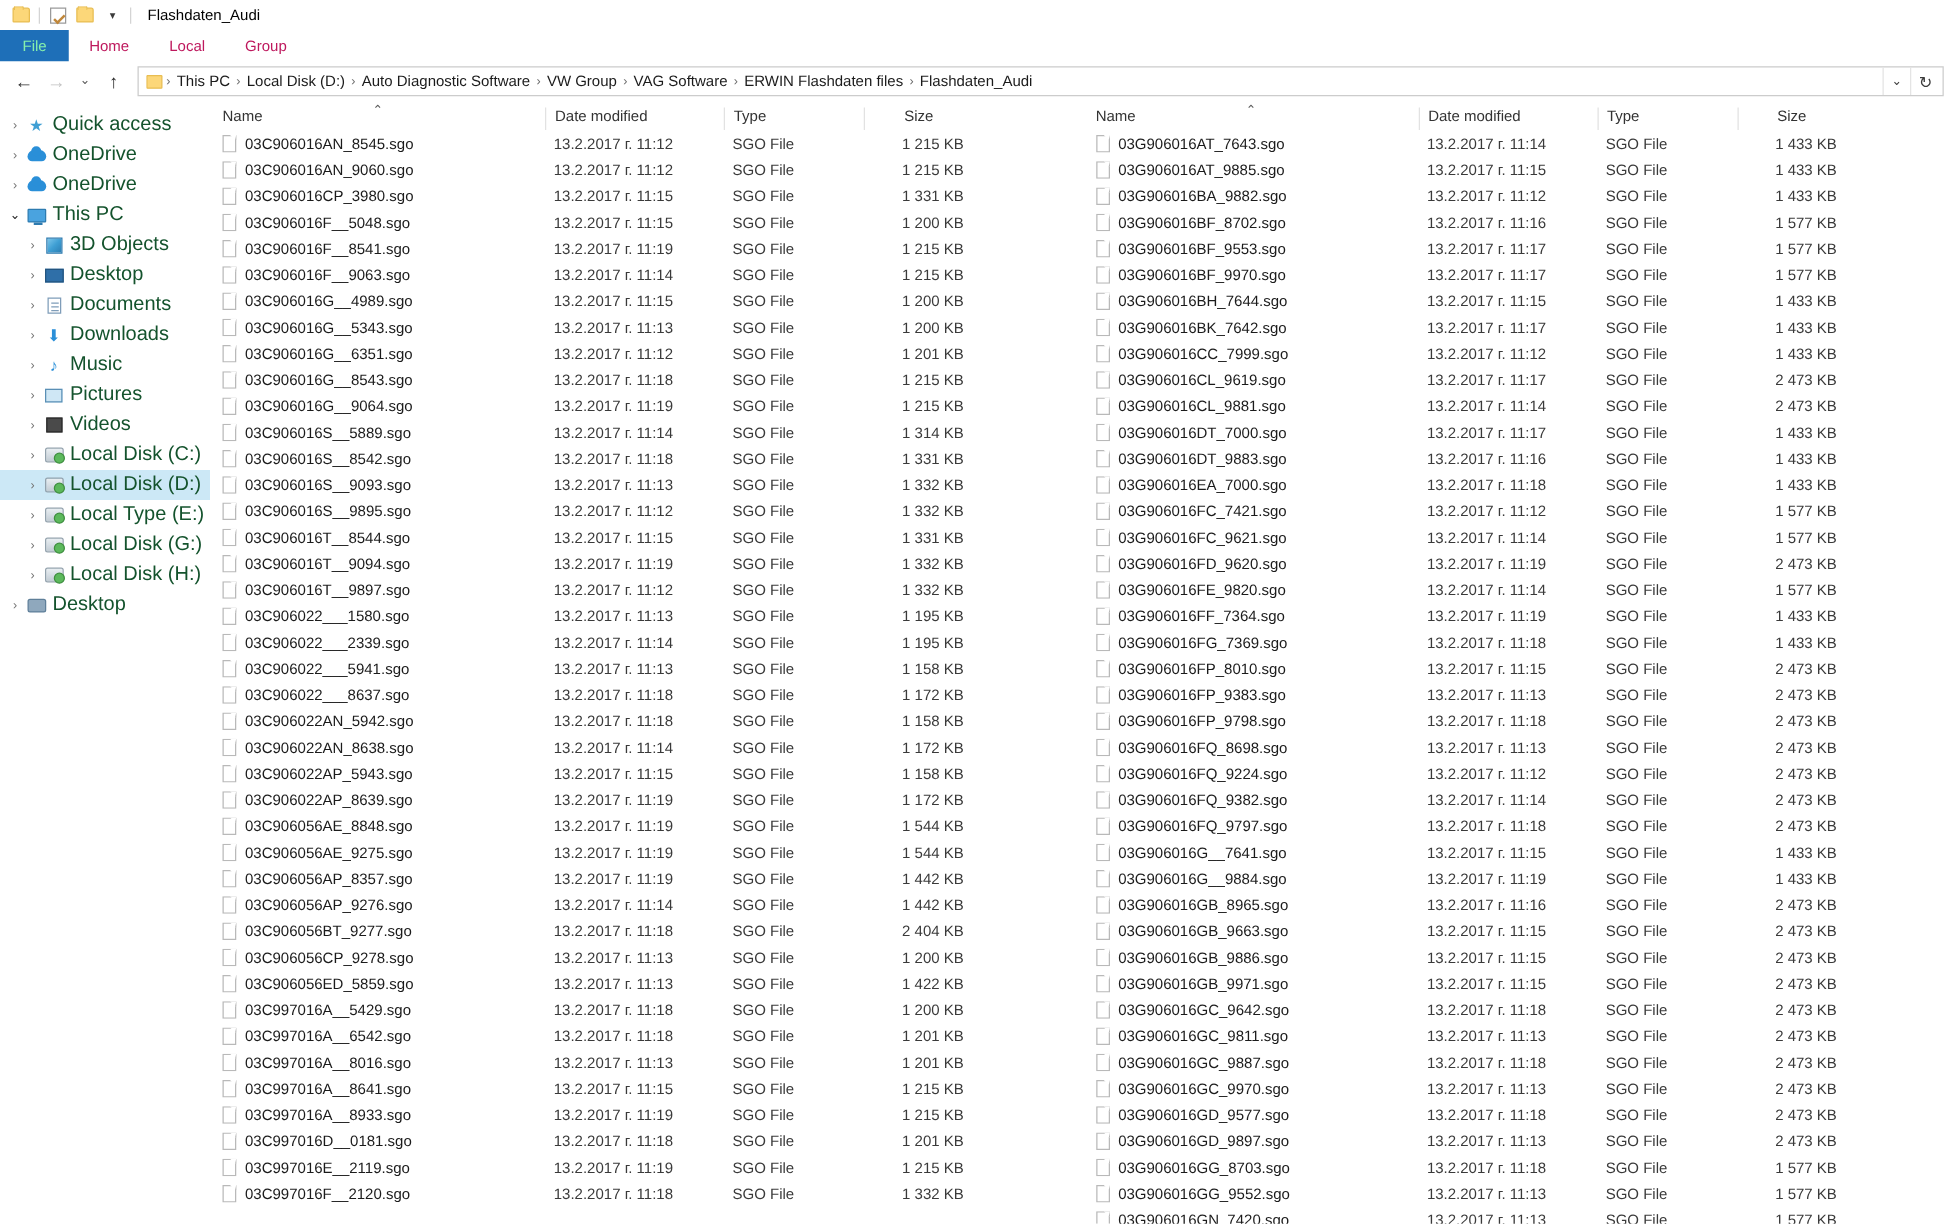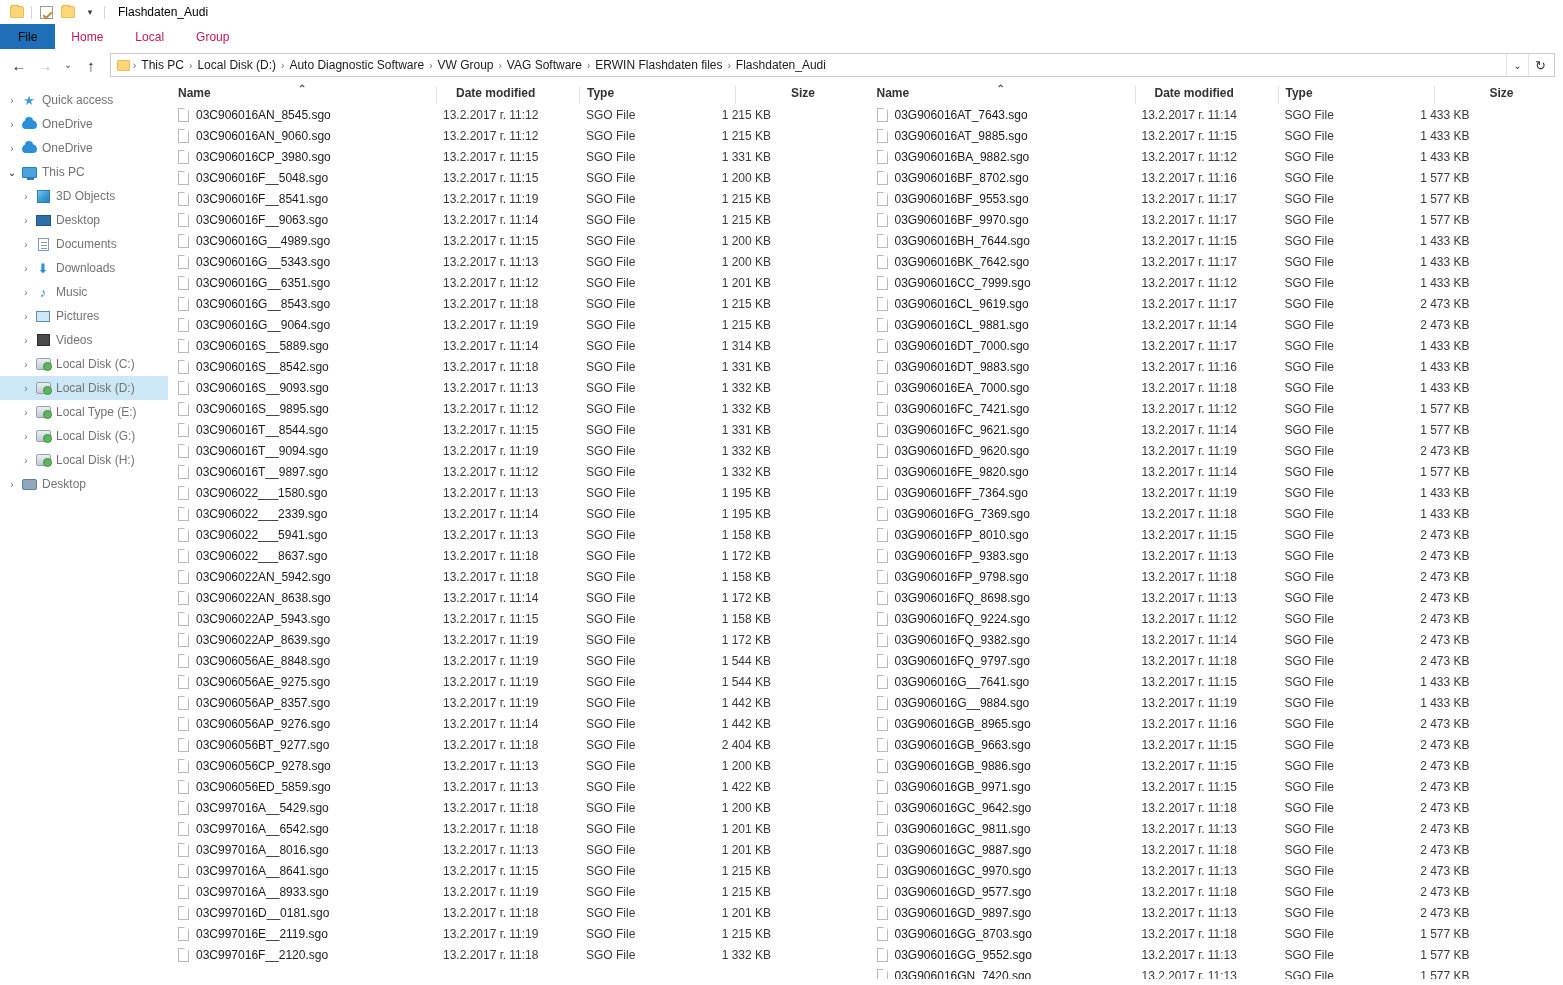--- a/index.html
+++ b/index.html
@@ -76,21 +76,21 @@
   }
   .tab {
     display: flex; align-items: center; justify-content: center;
     padding: 0 16px;
     font-size: 12px;
     color: #be185d;
     white-space: nowrap;
   }
   .tab.file {
     background: #1e6fb8;
-    color: #000000;
+    color: #86efac;
     min-width: 54px;
     padding: 0 18px;
   }
 
   
   .navbar {
     height: 30px;
     display: flex;
     align-items: center;
     padding: 0 8px 0 6px;
@@ -174,21 +174,21 @@
     width: 16px; flex: none;
     font-size: 10px; color: #767676;
     display: flex; align-items: center; justify-content: center;
   }
   .chevron.expanded { color: #1b1b1b; }
   .tree-icon {
     width: 18px; flex: none;
     display: flex; align-items: center; justify-content: center;
     margin-right: 4px;
   }
-  .tree-label { font-size: 12px; color: #737373; }
+  .tree-label { font-size: 16px; color: #14532d; }
 
   
   .ic { display: block; }
   .ic-star { font-size: 13px; color: #3f9fd4; line-height: 1; }
   .ic-cloud {
     width: 15px; height: 9px; background: #2a8fd8;
     border-radius: 7px 7px 5px 5px; position: relative;
   }
   .ic-cloud::before {
     content: ""; position: absolute; left: 3px; top: -3px;
@@ -257,34 +257,33 @@
   }
   .pane-left { padding-left: 6px; }
   .pane-right { padding-left: 8px; }
 
   .col-head {
     height: 24px;
     display: flex;
     align-items: flex-end;
     position: relative;
     flex: none;
-    font-weight: bold;
   }
   .ch {
     font-size: 12px;
     color: #333333;
     padding-bottom: 4px;
     position: relative;
     white-space: nowrap;
   }
   .ch + .ch { border-left: 1px solid #e2e2e2; }
   .ch-name { width: 262px; padding-left: 4px; }
-  .ch-date { width: 143px; padding-left: 19px; }
+  .ch-date { width: 143px; padding-left: 7px; }
   .ch-type { width: 112px; padding-left: 7px; }
-  .ch-size { width: 88px; padding-left: 7px; text-align: right; padding-right: 8px; margin-left: 44px; }
+  .ch-size { width: 88px; padding-left: 7px; text-align: center; padding-right: 8px; }
   .sort-arrow {
     position: absolute;
     left: 124px; top: -2px;
     font-size: 10px;
     color: #5a5a5a;
     line-height: 1;
   }
 
   .rows { flex: 1; overflow: hidden; }
   .row {

